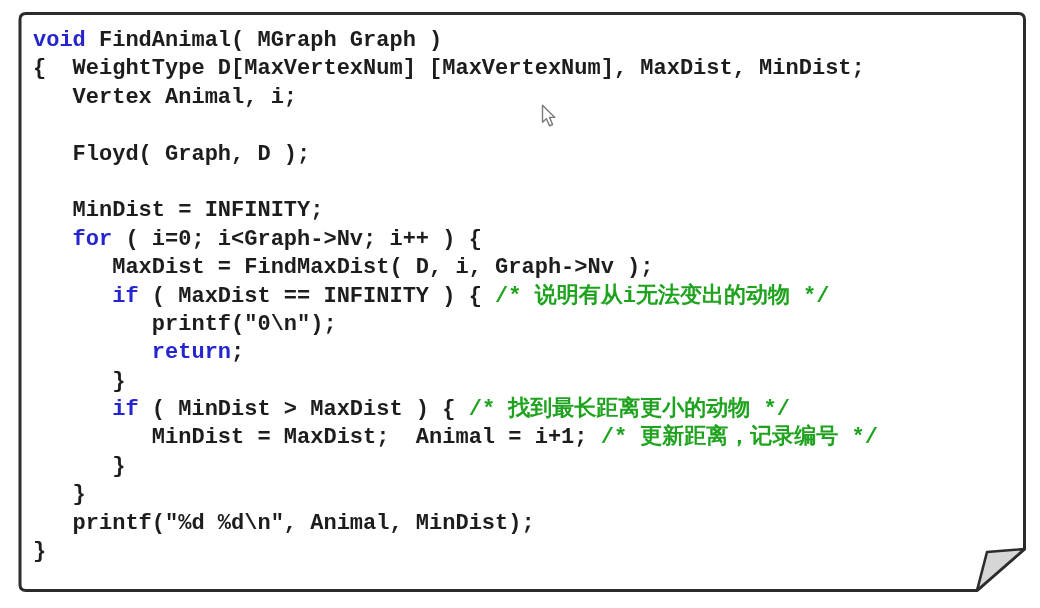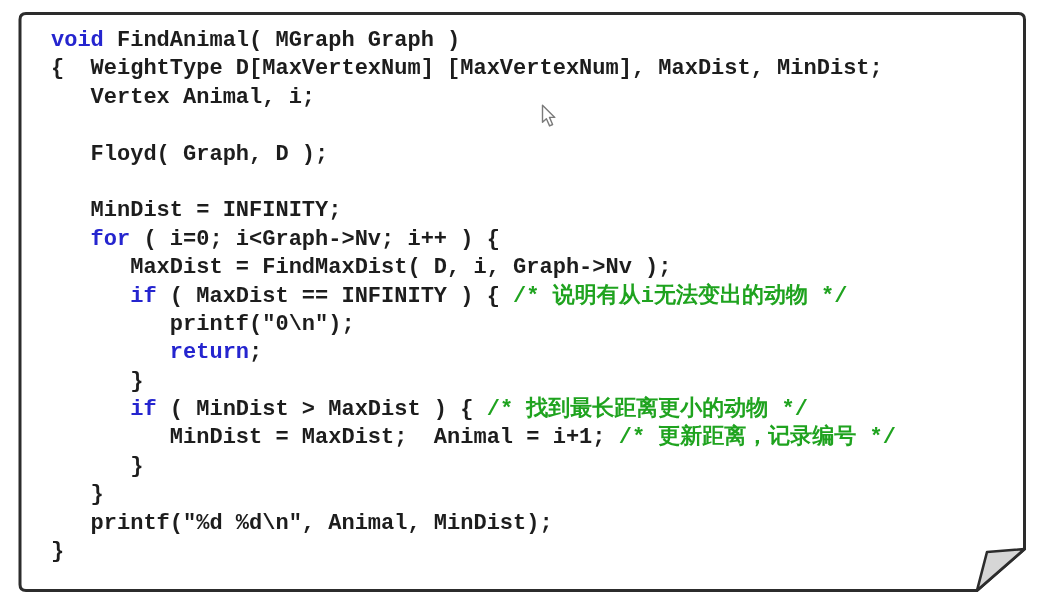--- a/index.html
+++ b/index.html
@@ -34,21 +34,21 @@
     position: absolute;
     left: 33px;
     top: 27px;
     font-family: "Liberation Mono", monospace;
     font-weight: 700;
     font-size: 22px;
     line-height: 28.4px;
     color: var(--text, #1d1d1d);
     white-space: pre;
   }
-  .code .line { height: 28.4px; margin-left: 18px; }
+  .code .line { height: 28.4px; }
   .kw { color: var(--keyword, #2525cf); }
   .cm { color: var(--comment, #1fa31f); }
   .cursor {
     position: absolute;
     left: 541px;
     top: 104px;
   }
   .cursor path {
     fill: var(--cursor_fill, #ffffff);
     stroke: var(--cursor_outline, #7a7a7a);

